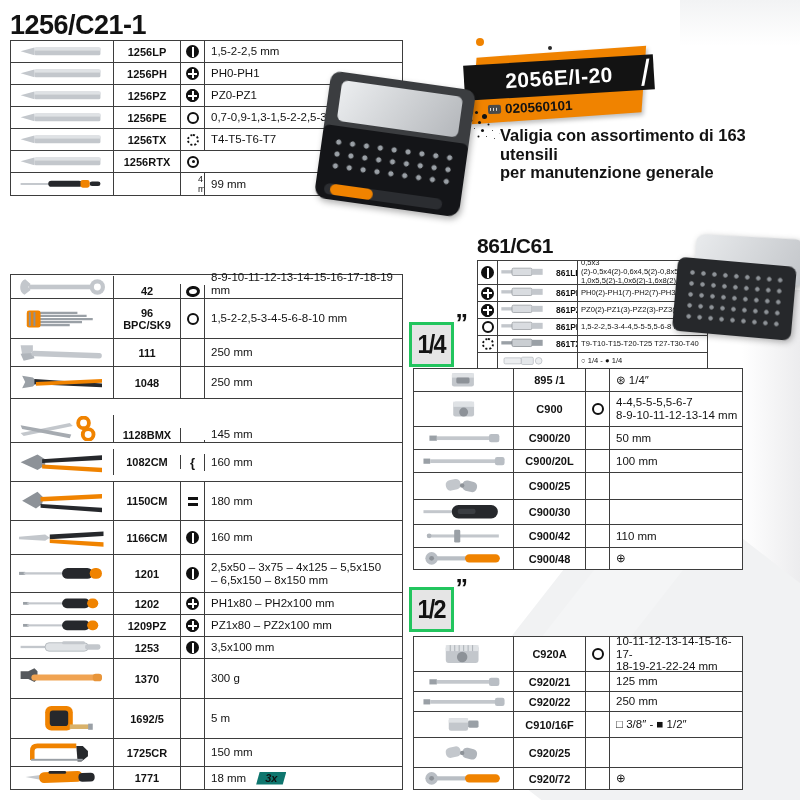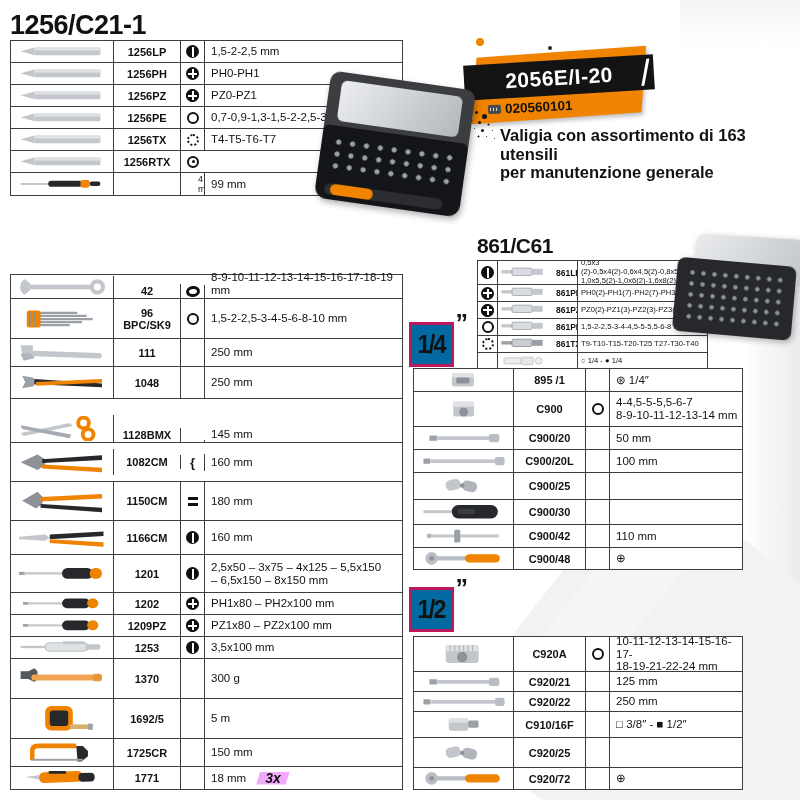--- a/index.html
+++ b/index.html
@@ -93,22 +93,22 @@
   .ic-hex{width:12px;height:12px;border-radius:50%;border:2px solid #101010;background:#fff;}
   .ic-tx{width:12px;height:12px;border-radius:50%;border:2px dotted #101010;background:#fff;}
   .ic-rtx{width:12px;height:12px;border-radius:50%;border:2px solid #101010;background:#fff;}
   .ic-rtx::after{content:'';position:absolute;left:2.5px;top:2.5px;width:3px;height:3px;border-radius:50%;background:#101010;}
   .ic-ring{width:14px;height:11px;border-radius:50%;border:3.5px solid #101010;background:#fff;transform:rotate(-8deg);}
   .ic-brace::before{content:'{';font-size:13px;font-weight:700;}
   .ic-eq{width:10px;height:9px;border-top:3px solid #101010;border-bottom:3px solid #101010;}
   .ictext{font-size:9px;font-weight:400;margin-left:26px;}
 
   
-  .blade{display:inline-block;margin-left:10px;padding:0 9px;background:#f0abfc;color:#111;
-         font-size:14px;font-weight:700;font-style:italic;line-height:13px;
+  .blade{display:inline-block;margin-left:10px;padding:0 9px;background:#0f766e;color:#111;
+         font-size:11px;font-weight:700;font-style:italic;line-height:13px;
          clip-path:polygon(12% 0,100% 0,88% 100%,0 100%);}
 
   
   .badge-wrap{position:absolute;left:462px;top:42px;width:210px;height:105px;z-index:3;}
   .badge-orange{position:absolute;left:12px;top:10px;width:170px;height:66px;background:#f08300;
                 transform:rotate(-4deg) skewX(-8deg);box-shadow:2px 3px 4px rgba(0,0,0,.25);}
   .badge-black{position:absolute;left:2px;top:18px;width:190px;height:35px;background:#131313;
                transform:rotate(-3.5deg);display:flex;align-items:center;justify-content:center;
                color:#fff;font-weight:800;font-size:21px;letter-spacing:.5px;}
   .badge-black::after{content:'';position:absolute;right:7px;top:4px;bottom:4px;width:3px;background:#fff;transform:skewX(-14deg);}
@@ -121,21 +121,21 @@
       box-shadow:8px 4px 0 -1px #131313,16px 8px 0 0 #131313,3px 12px 0 -1.5px #131313,
                  11px 14px 0 -1px #131313,20px 16px 0 -1.5px #131313,6px 20px 0 -2px #131313,
                  14px 22px 0 -1px #131313,24px 22px 0 -2px #131313,10px 28px 0 -1.5px #131313,
                  18px 28px 0 -2px #131313,26px 30px 0 -2px #131313,31px 25px 0 -2.2px #131313;}
   .badge-dot-a{position:absolute;left:14px;top:-4px;width:8px;height:8px;border-radius:50%;background:#f08300;}
   .badge-dot-b{position:absolute;left:86px;top:4px;width:4px;height:4px;border-radius:50%;background:#2a2a2a;}
   .kit-desc{position:absolute;left:500px;top:126px;width:300px;font-weight:700;font-size:16.5px;
             line-height:1.13;white-space:pre-line;z-index:3;}
 
   
-  .marker{position:absolute;width:45px;height:45px;border:3px solid #be185d;background:#0369a1;z-index:3;
+  .marker{position:absolute;width:45px;height:45px;border:3px solid #22c55e;background:#e5e5e5;z-index:3;
           display:flex;align-items:center;justify-content:center;text-align:center;}
   .marker .mlabel{font-weight:900;font-size:26px;letter-spacing:-2px;transform:scaleX(.9);}
   .marker .munit{position:absolute;top:-16px;right:-17px;font-size:25px;font-weight:900;}
   #marker-quarter{left:409px;top:322px;}
   #marker-half{left:409px;top:587px;}
 
   
   .case1{position:absolute;left:322px;top:80px;width:146px;height:128px;transform:rotate(8deg);
          z-index:4;filter:drop-shadow(2px 3px 3px rgba(0,0,0,.3));}
   .c1-lid{position:absolute;left:0;right:0;top:0;height:56%;background:#3b3d40;border-radius:10px 10px 4px 4px;}

